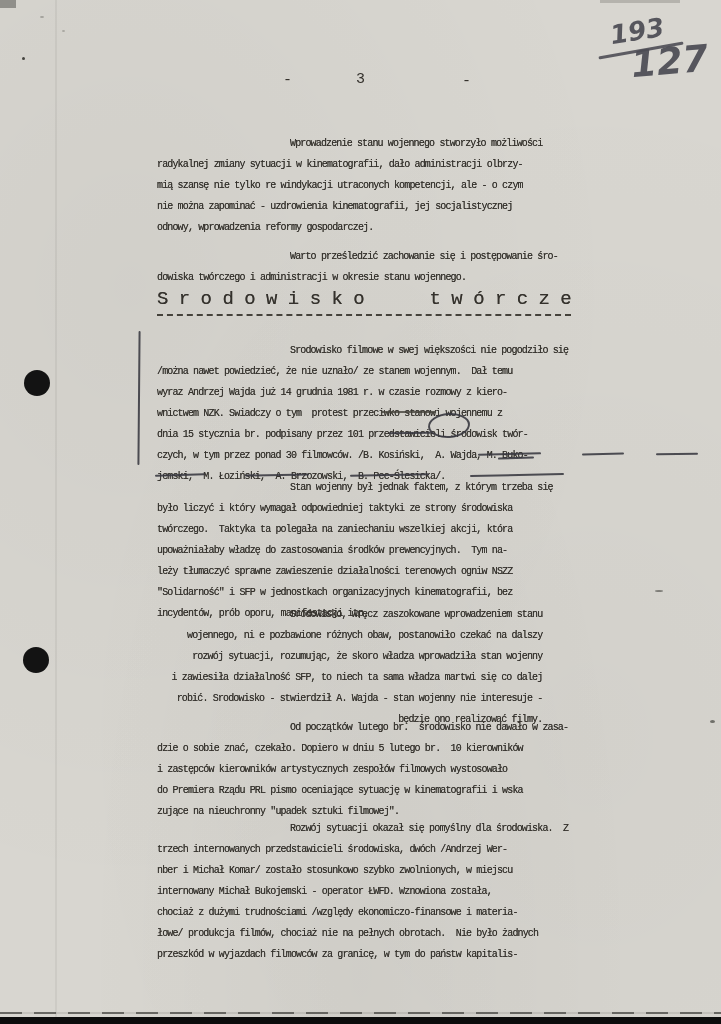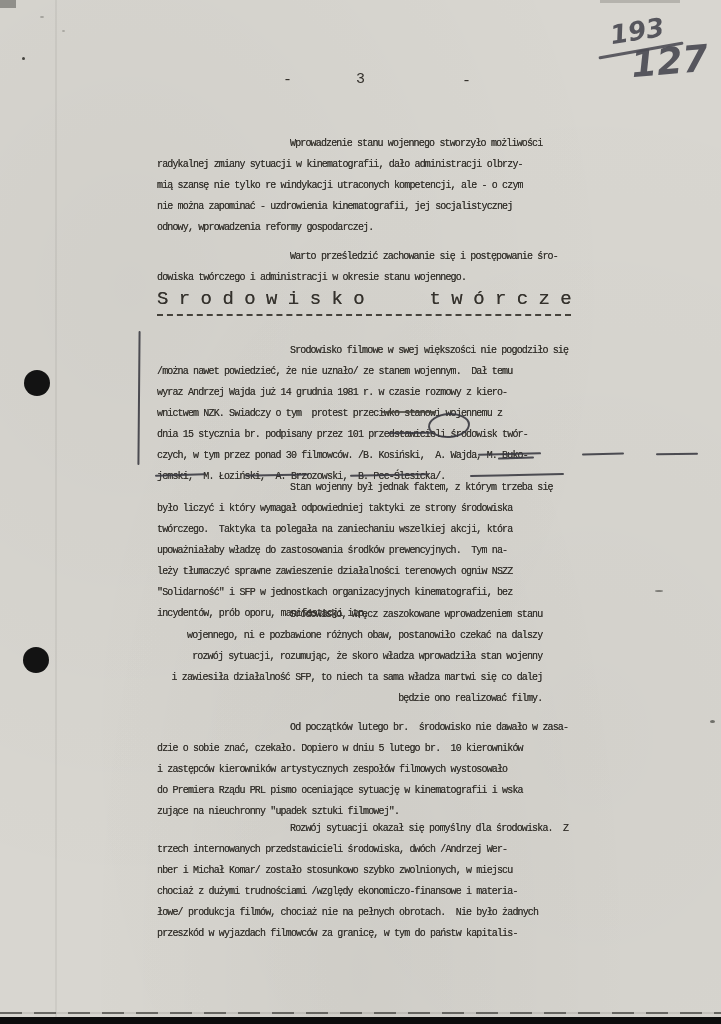--- a/index.html
+++ b/index.html
@@ -97,33 +97,35 @@
       <div class="tline">upoważniałaby władzę do zastosowania środków prewencyjnych.  Tym na-</div>
       <div class="tline">leży tłumaczyć sprawne zawieszenie działalności terenowych ogniw NSZZ</div>
       <div class="tline">"Solidarność" i SFP w jednostkach organizacyjnych kinematografii, bez</div>
       <div class="tline">incydentów, prób oporu, manifestacji itp.</div>
     </div>
   <div class="para" style="top:604px;text-align:right;">
       <div class="tline">Srodowisko, wręcz zaszokowane wprowadzeniem stanu</div>
       <div class="tline">wojennego, ni e pozbawione różnych obaw, postanowiło czekać na dalszy</div>
       <div class="tline">rozwój sytuacji, rozumując, że skoro władza wprowadziła stan wojenny</div>
       <div class="tline">i zawiesiła działalność SFP, to niech ta sama władza martwi się co dalej</div>
+      <div class="tline">robić. Srodowisko - stwierdził A. Wajda - stan wojenny nie interesuje -</div>
       <div class="tline">będzie ono realizować filmy.</div>
     </div>
   <div class="para" style="top:717px;">
       <div class="tline">Od początków lutego br.  środowisko nie dawało w zasa-</div>
       <div class="tline">dzie o sobie znać, czekało. Dopiero w dniu 5 lutego br.  10 kierowników</div>
       <div class="tline">i zastępców kierowników artystycznych zespołów filmowych wystosowało</div>
       <div class="tline">do Premiera Rządu PRL pismo oceniające sytuację w kinematografii i wska</div>
       <div class="tline">zujące na nieuchronny "upadek sztuki filmowej".</div>
     </div>
   <div class="para" style="top:818px;">
       <div class="tline">Rozwój sytuacji okazał się pomyślny dla środowiska.  Z</div>
       <div class="tline">trzech internowanych przedstawicieli środowiska, dwóch /Andrzej Wer-</div>
       <div class="tline">nber i Michał Komar/ zostało stosunkowo szybko zwolnionych, w miejscu</div>
+      <div class="tline">internowany Michał Bukojemski - operator ŁWFD. Wznowiona została,</div>
       <div class="tline">chociaż z dużymi trudnościami /względy ekonomiczo-finansowe i materia-</div>
       <div class="tline">łowe/ produkcja filmów, chociaż nie na pełnych obrotach.  Nie było żadnych</div>
       <div class="tline">przeszkód w wyjazdach filmowców za granicę, w tym do państw kapitalis-</div>
     </div>
 
   <div class="pen" style="left:138px;top:331px;width:2px;height:134px;transform:rotate(.5deg);"></div>
   <div class="typedline" style="left:381px;top:411px;width:55px;"></div>
   <div class="pen" style="left:389px;top:432px;width:42px;transform:rotate(-1deg);"></div>
   <div class="oval" style="left:428px;top:413px;width:38px;height:21px;transform:rotate(-4deg);"></div>
   <div class="pen" style="left:478px;top:453px;width:63px;transform:rotate(-1.2deg);"></div>

